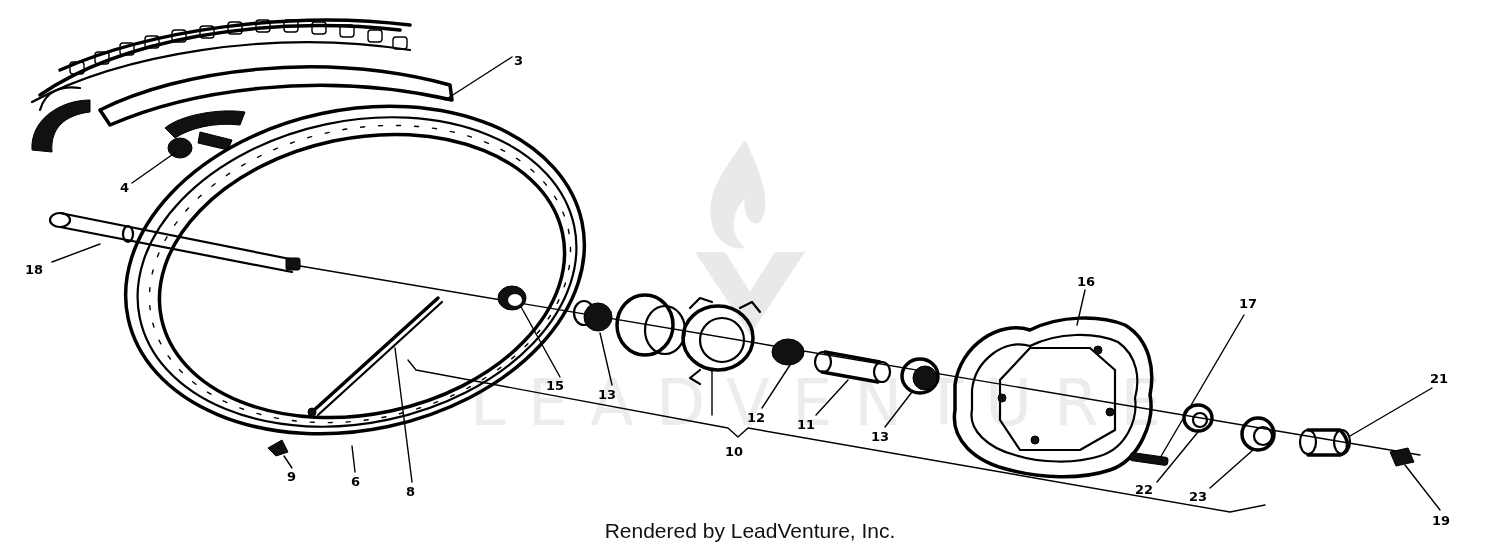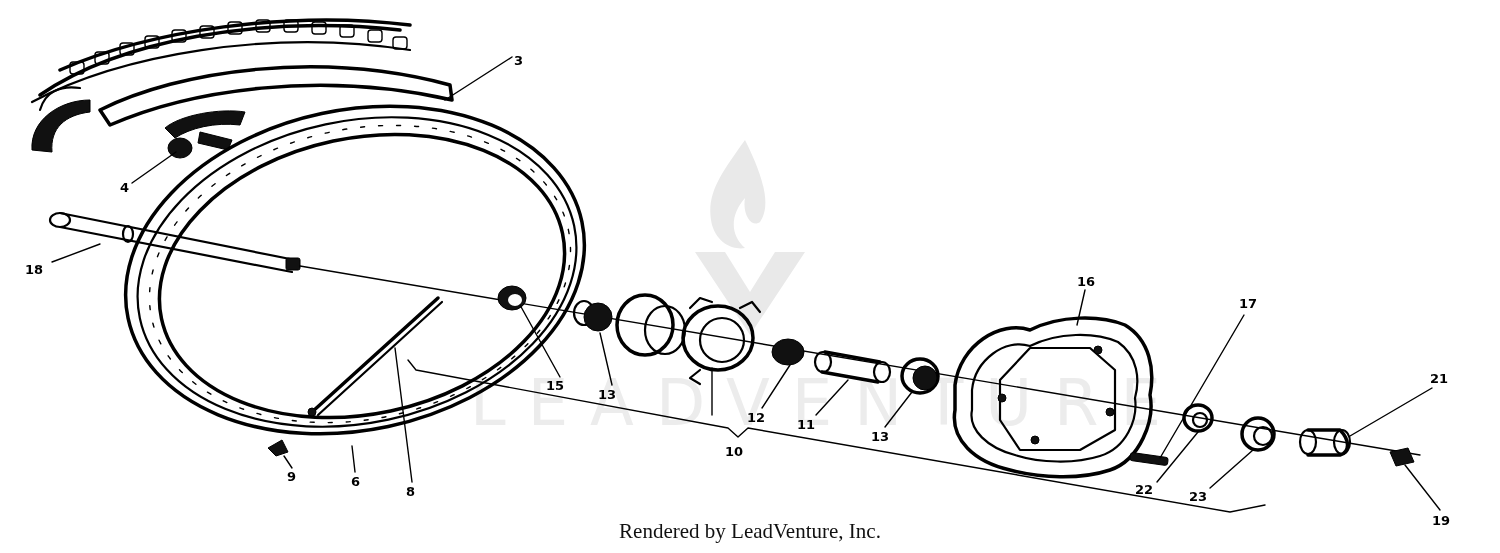--- a/index.html
+++ b/index.html
@@ -10,21 +10,21 @@
   .thick { stroke-width: 3.5; }
   .med { stroke-width: 2.2; }
   .thin { stroke-width: 1.4; }
   .fillink { fill: #111; stroke: #000; }
   .callout-num { font-family: "DejaVu Sans", sans-serif; font-weight: bold;
                  font-size: 13px; fill: #000; }
   .watermark { fill: #e9e9e9; }
   .watermark-text { font-family: "DejaVu Sans", sans-serif; font-size: 64px;
                     letter-spacing: 22px; fill: #ececec; }
   #footer { position: absolute; left: 0; width: 1500px; top: 519px; text-align: center;
-            font-family: Liberation Serif, serif; font-size: 21px; color: #111;
+            font-family: Liberation Sans, sans-serif; font-size: 21px; color: #111;
             letter-spacing: 0px; }
 </style>
 </head>
 <body>
 
 <svg id="diagram" viewBox="0 0 1500 553" xmlns="http://www.w3.org/2000/svg">
 
   <g>
     <path class="watermark" d="M745 140 C720 175 705 195 712 225 C718 245 735 250 745 248 C730 235 730 215 745 198 C742 215 752 228 760 222 C768 210 770 190 745 140 Z"></path>
     <path class="watermark" d="M695 252 L725 252 L750 292 L775 252 L805 252 L750 335 Z"></path>

